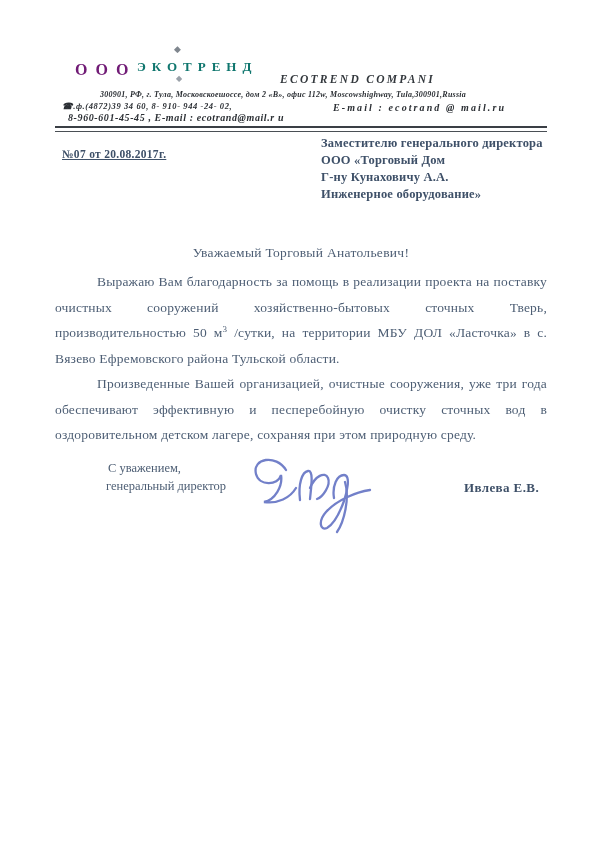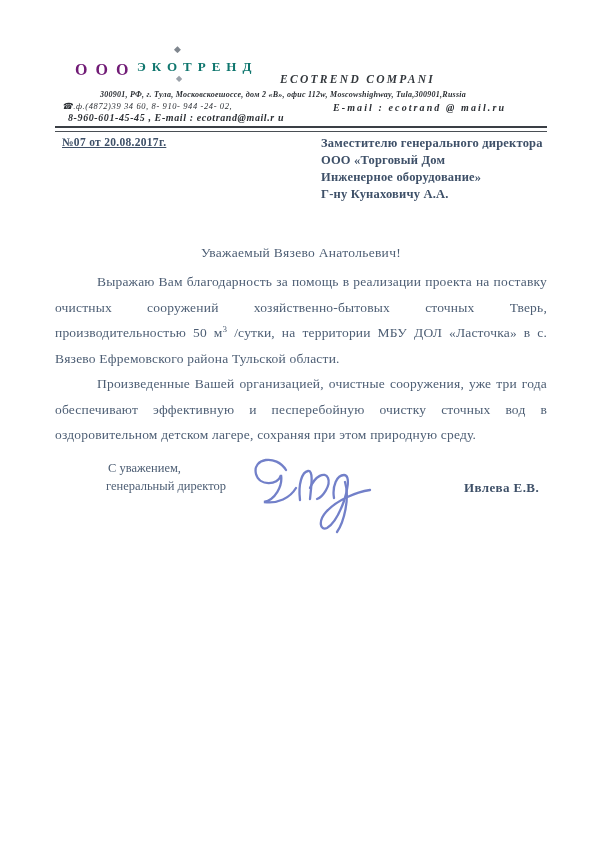--- a/index.html
+++ b/index.html
@@ -24,39 +24,39 @@
 
   .company-name{
     left:280px;top:73px;font-size:11.5px;font-weight:bold;font-style:italic;
     letter-spacing:2.3px;color:#33383d;white-space:nowrap;
   }
   .address-line{
     left:62px;top:90px;width:485px;font-size:8px;font-weight:bold;font-style:italic;
     letter-spacing:.25px;color:#2b2f34;white-space:nowrap;margin-left:38px;
   }
   .phone-line{
-    left:62px;top:101px;font-size:8.5px;font-weight:normal;font-style:italic;
+    left:62px;top:101px;font-size:8.5px;font-weight:bold;font-style:italic;
     letter-spacing:.6px;color:#2b2f34;white-space:nowrap;text-align:center;
   }
   .email-right{
     left:333px;top:102px;width:214px;font-size:10px;font-weight:bold;font-style:italic;
     letter-spacing:2.1px;color:#2b2f34;white-space:nowrap;text-align:left;
   }
   .phone-line2{
     left:68px;top:112px;font-size:10px;font-weight:bold;font-style:italic;
     letter-spacing:.6px;color:#2b2f34;white-space:nowrap;
   }
   .double-rule{
     left:55px;top:126px;width:492px;height:3px;
     border-top:2px solid #3a3f45;border-bottom:1px solid #4a4f55;
   }
 
   
   .ref-line{
-    left:62px;top:136px;font-size:11.5px;font-weight:bold;color:#3e5068;
+    left:62px;top:148px;font-size:11.5px;font-weight:bold;color:#3e5068;
     text-decoration:underline;letter-spacing:.3px;
   }
   .recipient{
     left:310px;top:135px;width:245px;font-size:12.5px;font-weight:bold;
     color:#3e5068;line-height:17px;letter-spacing:.2px;margin-left:11px;
   }
 
   
   .salutation{
     left:55px;top:245px;width:492px;text-align:center;
@@ -91,25 +91,25 @@
   <div class="abs email-right">E-mail : ecotrand @ mail.ru</div>
   <div class="abs phone-line2">8-960-601-45-45 , E-mail  :  ecotrand@mail.r u</div>
 
   <div class="abs double-rule"></div>
 
   <div class="abs ref-line">№07 от 20.08.2017г.</div>
 
   <div class="abs recipient">
     <div>Заместителю генерального директора</div>
     <div>ООО «Торговый Дом</div>
+    <div>Г-ну Кунаховичу А.А.</div>
     <div>Инженерное оборудование»</div>
-    <div>Г-ну Кунаховичу А.А.</div>
   </div>
 
-  <div class="abs salutation">Уважаемый Вязево Анатольевич!</div>
+  <div class="abs salutation">Уважаемый Торговый Анатольевич!</div>
 
   <div class="abs body-text">
     <p><span>Выражаю Вам благодарность за помощь в реализации проекта на поставку очистных сооружений хозяйственно-бытовых сточных Тверь, производительностью 50 м</span><sup>3</sup><span> /сутки, на территории МБУ ДОЛ «Ласточка» в с. Вязево Ефремовского района Тульской области.</span></p>
     <p>Произведенные Вашей организацией, очистные сооружения, уже три года обеспечивают эффективную и песперебойную очистку сточных вод в оздоровительном детском лагере, сохраняя при этом природную среду.</p>
   </div>
 
   <div class="abs closing-1">С уважением,</div>
   <div class="abs closing-2">генеральный директор</div>
 
   <svg class="abs signature" viewBox="0 0 156 88" fill="none" xmlns="http://www.w3.org/2000/svg">

